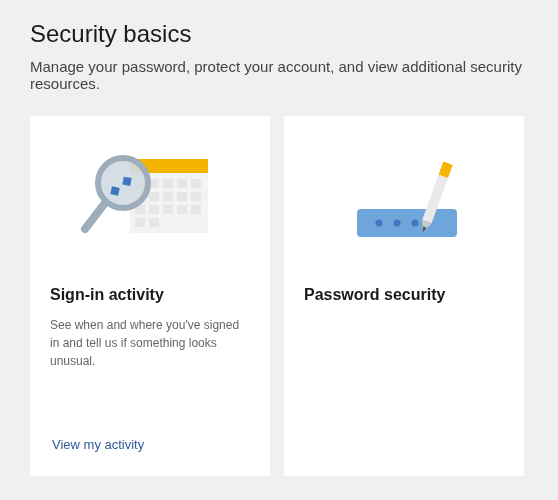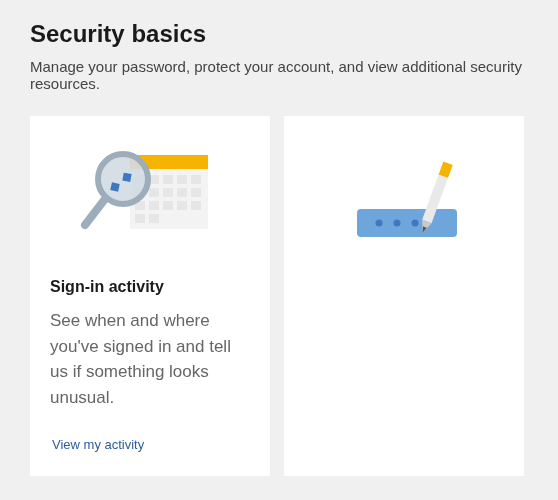--- a/index.html
+++ b/index.html
@@ -10,21 +10,21 @@
     body {
       font-family: 'Segoe UI', Tahoma, Geneva, Verdana, sans-serif;
       background: #f0f0f0;
       width: 558px;
       height: 500px;
       padding: 20px 30px;
       color: #333;
     }
     .page-title {
       font-size: 24px;
-      font-weight: 700;
+      font-weight: 400;
       color: #1a1a1a;
       margin-bottom: 10px;
     }
     .page-subtitle {
       font-size: 15px;
       color: #444;
       margin-bottom: 24px;
     }
     .cards {
       display: flex;
@@ -46,21 +46,21 @@
       justify-content: center;
       margin-bottom: 20px;
     }
     .card-title {
       font-size: 16px;
       font-weight: 600;
       color: #1a1a1a;
       margin-bottom: 12px;
     }
     .card-description {
-      font-size: 17px;
+      font-size: 12px;
       color: #666;
       line-height: 1.5;
       flex-grow: 1;
     }
     .card-link {
       font-size: 13px;
       color: #2e5c99;
       text-decoration: none;
       display: inline-block;
       padding: 4px 2px;
@@ -130,15 +130,16 @@
         <circle cx="86" cy="82" r="3.5" fill="#3e78c0"></circle>
 
         <g transform="rotate(20 100 60)">
           <rect x="100" y="18" width="10" height="14" fill="#f5b400"></rect>
           <rect x="100" y="32" width="10" height="48" fill="#e9e9e9"></rect>
           <polygon points="100,80 110,80 105,92" fill="#c9c9c9"></polygon>
           <polygon points="103,86 107,86 105,92" fill="#555"></polygon>
         </g>
       </svg>
     </div>
+    <h2 class="card-title">Password security</h2>
   </div>
 
 </div>
 
 </body></html>

